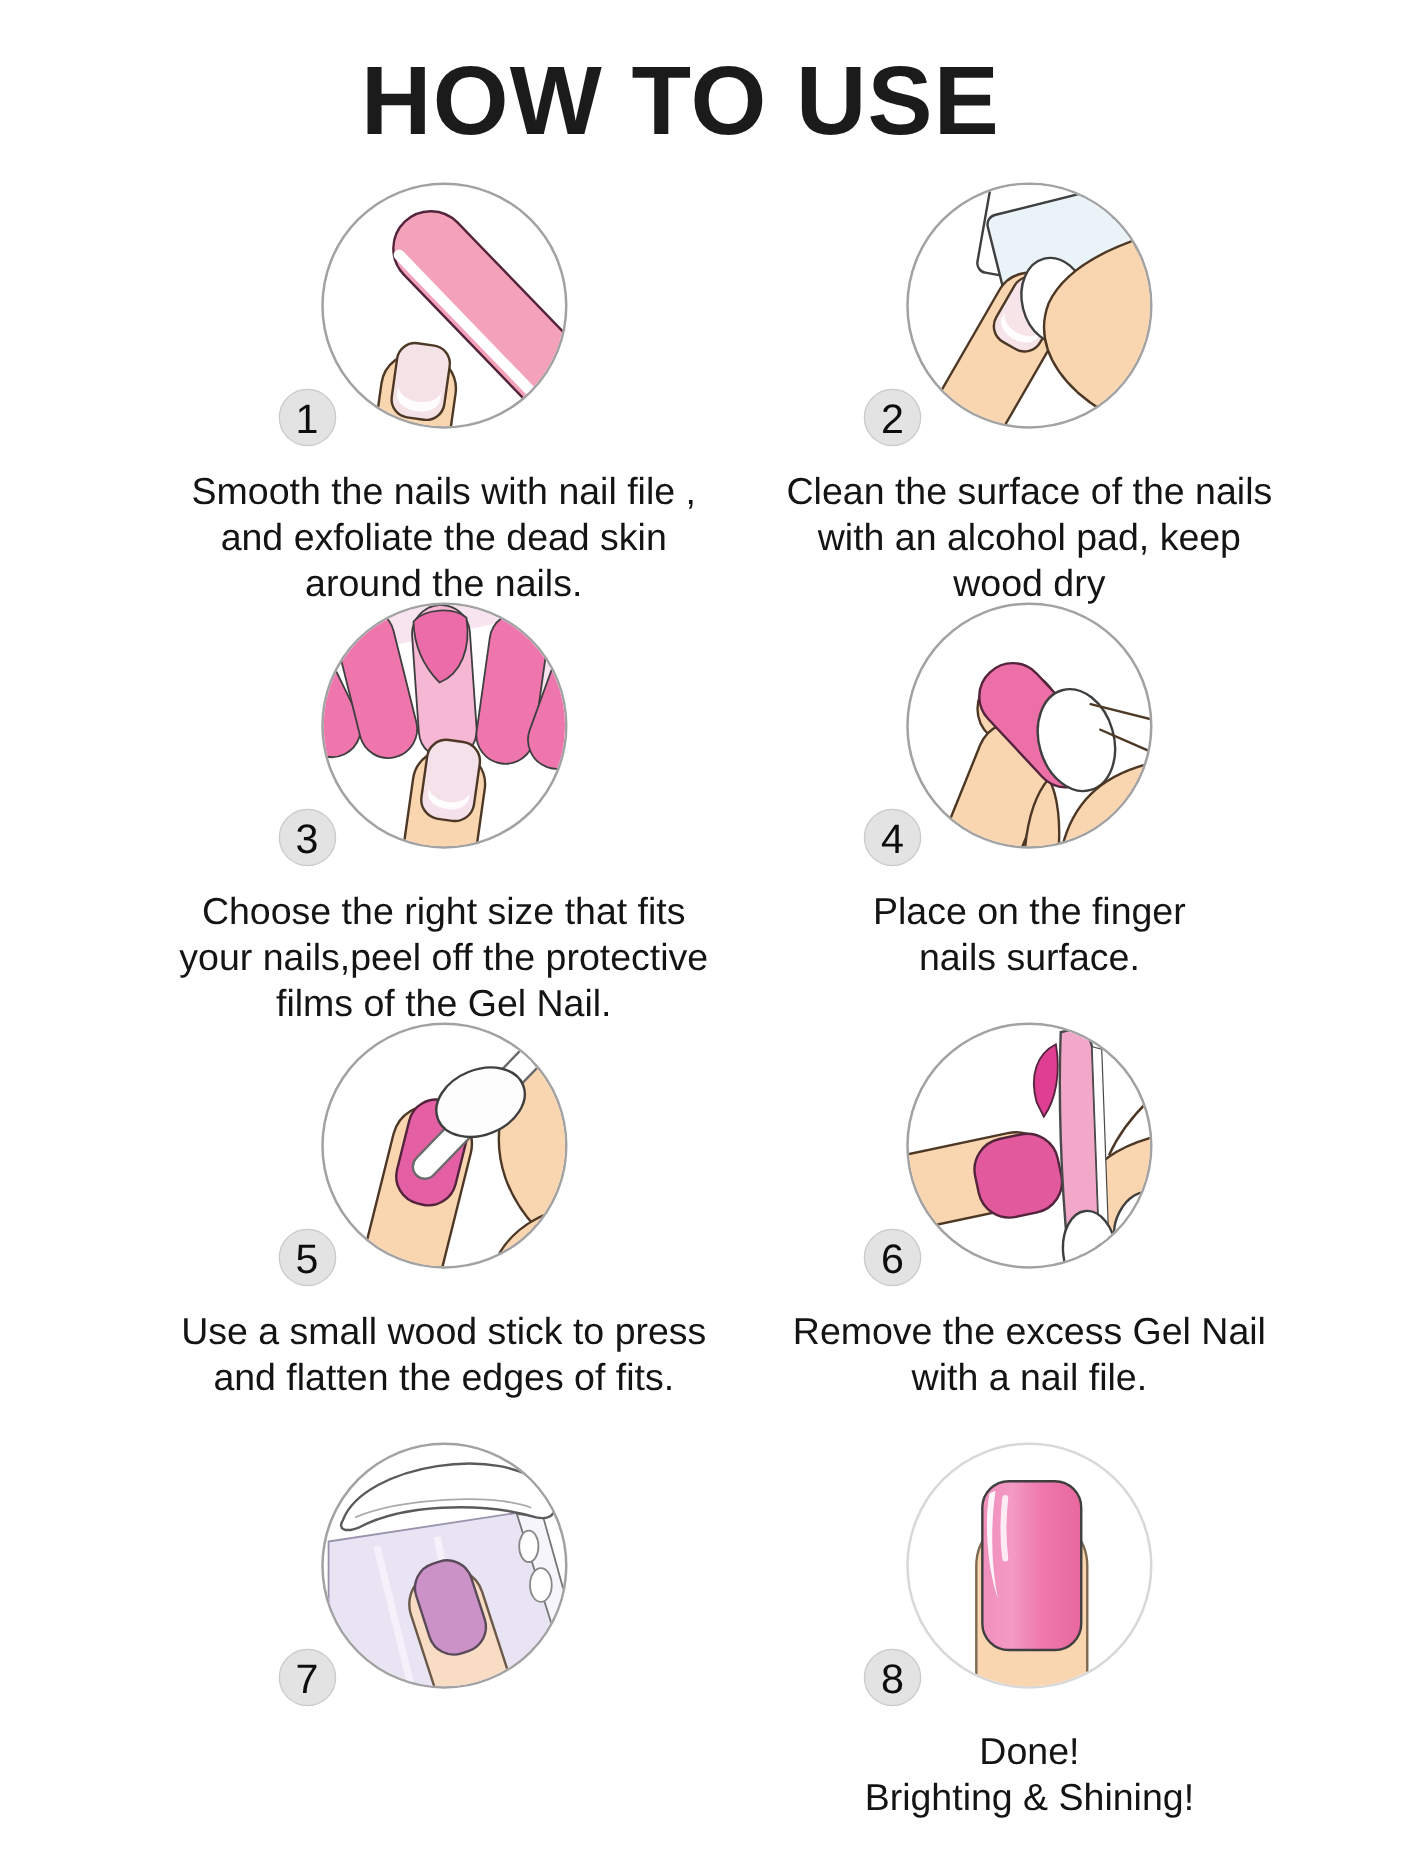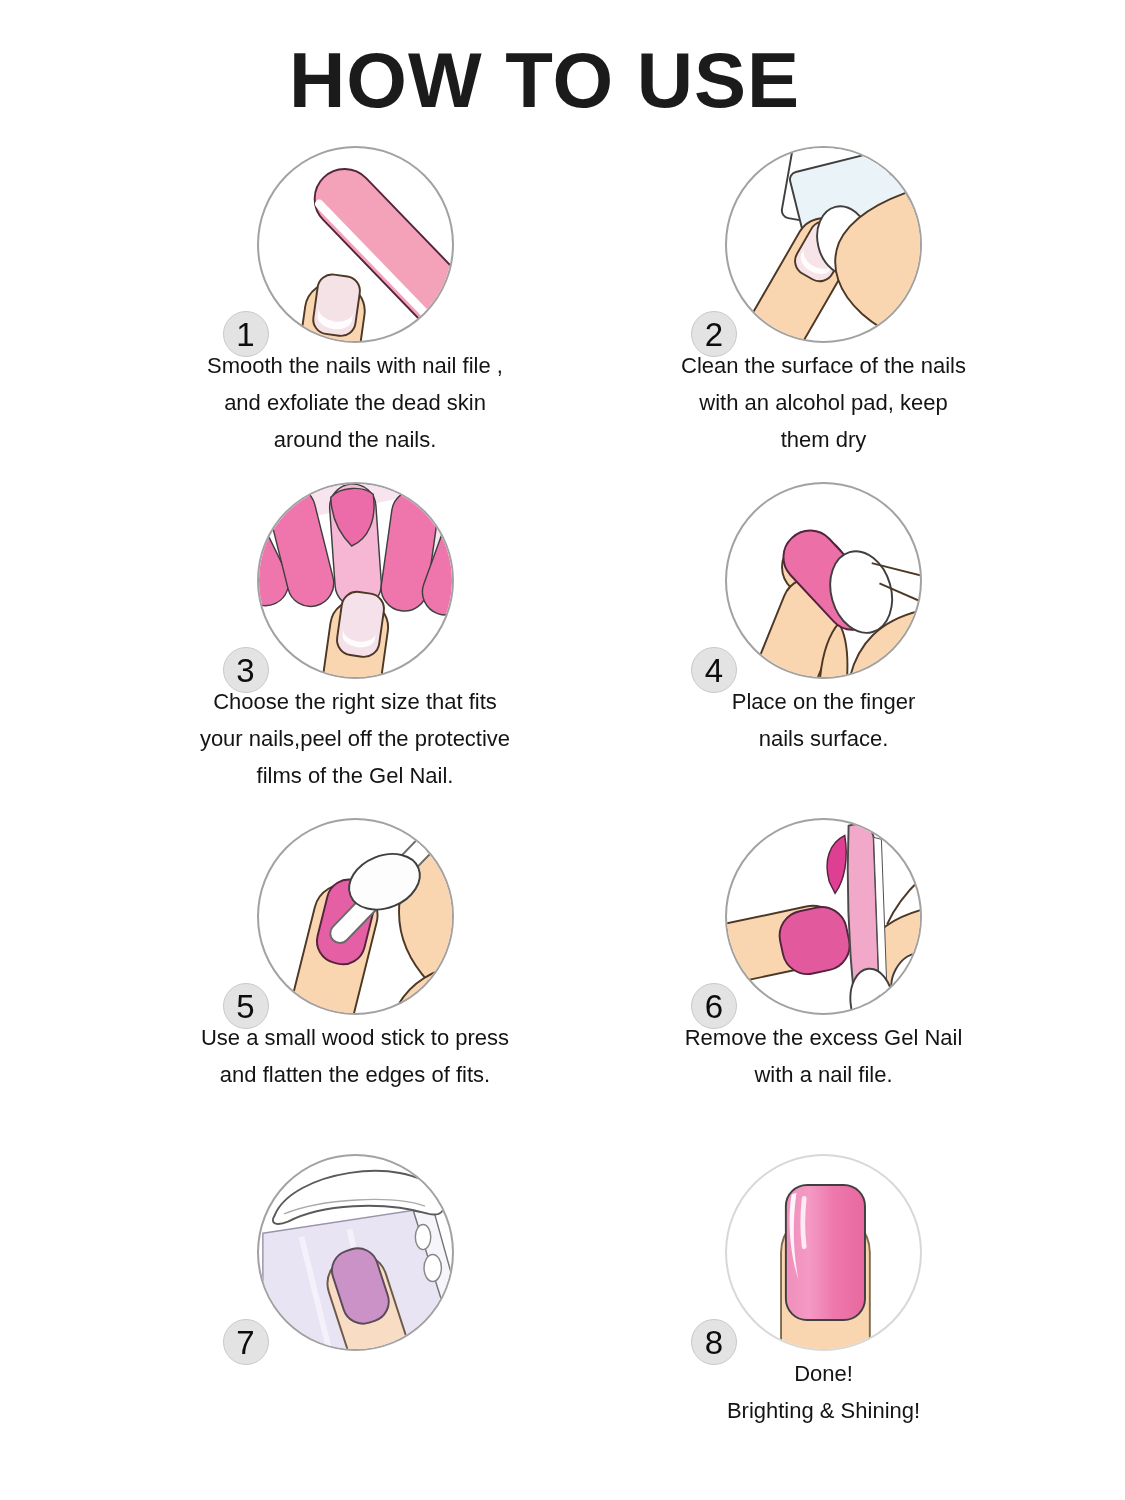--- a/index.html
+++ b/index.html
@@ -34,22 +34,22 @@
   .illo-circle svg { width:100%; height:100%; display:block; }
   .badge {
     position:absolute; left:-34px; bottom:-14px;
     width:46px; height:46px; border-radius:50%;
     background:#e3e3e3; border:1px solid #c9c9c9;
     box-sizing:border-box;
     display:flex; align-items:center; justify-content:center;
     font-size:33px; line-height:1; color:#0d0d0d;
   }
   .step-text {
-    margin-top:4px;
-    font-size:22px; line-height:37px;
+    margin-top:32px;
+    font-size:30px; line-height:37px;
     text-align:center; white-space:pre-line;
   }
 </style>
 </head>
 <body>
 
 <h1 class="title">HOW TO USE</h1>
 
 <div class="grid">
 
@@ -96,21 +96,21 @@
           <path d="M212,38 C168,50 130,68 116,98 C106,124 116,150 140,172 C156,186 178,198 200,206 L212,206 Z" fill="#f9d5b0" stroke="#4d3826" stroke-width="2"></path>
           <path d="M150,202 C168,180 190,164 212,156" fill="none" stroke="#4d3826" stroke-width="2"></path>
         </svg>
       </div>
       <div class="badge">
         <span>2</span>
       </div>
     </div>
     <div class="step-text">Clean the surface of the nails
 with an alcohol pad, keep
-them dry</div>
+wood dry</div>
   </div>
 
   <div class="cell cell-left">
     <div class="illo">
       <div class="illo-circle">
         <svg viewBox="0 0 200 200">
           <rect x="-30" y="-14" width="250" height="38" transform="rotate(-12 100 5)" fill="#f8e4ee"></rect>
           <rect x="150" y="-24" width="90" height="130" transform="rotate(18 195 40)" fill="#f8e4ee"></rect>
           <rect x="-34" y="6" width="48" height="124" rx="24" transform="rotate(-26 -10 68)" fill="#ee76ad" stroke="#3f3f3f" stroke-width="1.5"></rect>
           <rect x="20" y="2" width="48" height="126" rx="24" transform="rotate(-14 44 65)" fill="#ee76ad" stroke="#3f3f3f" stroke-width="1.5"></rect>

